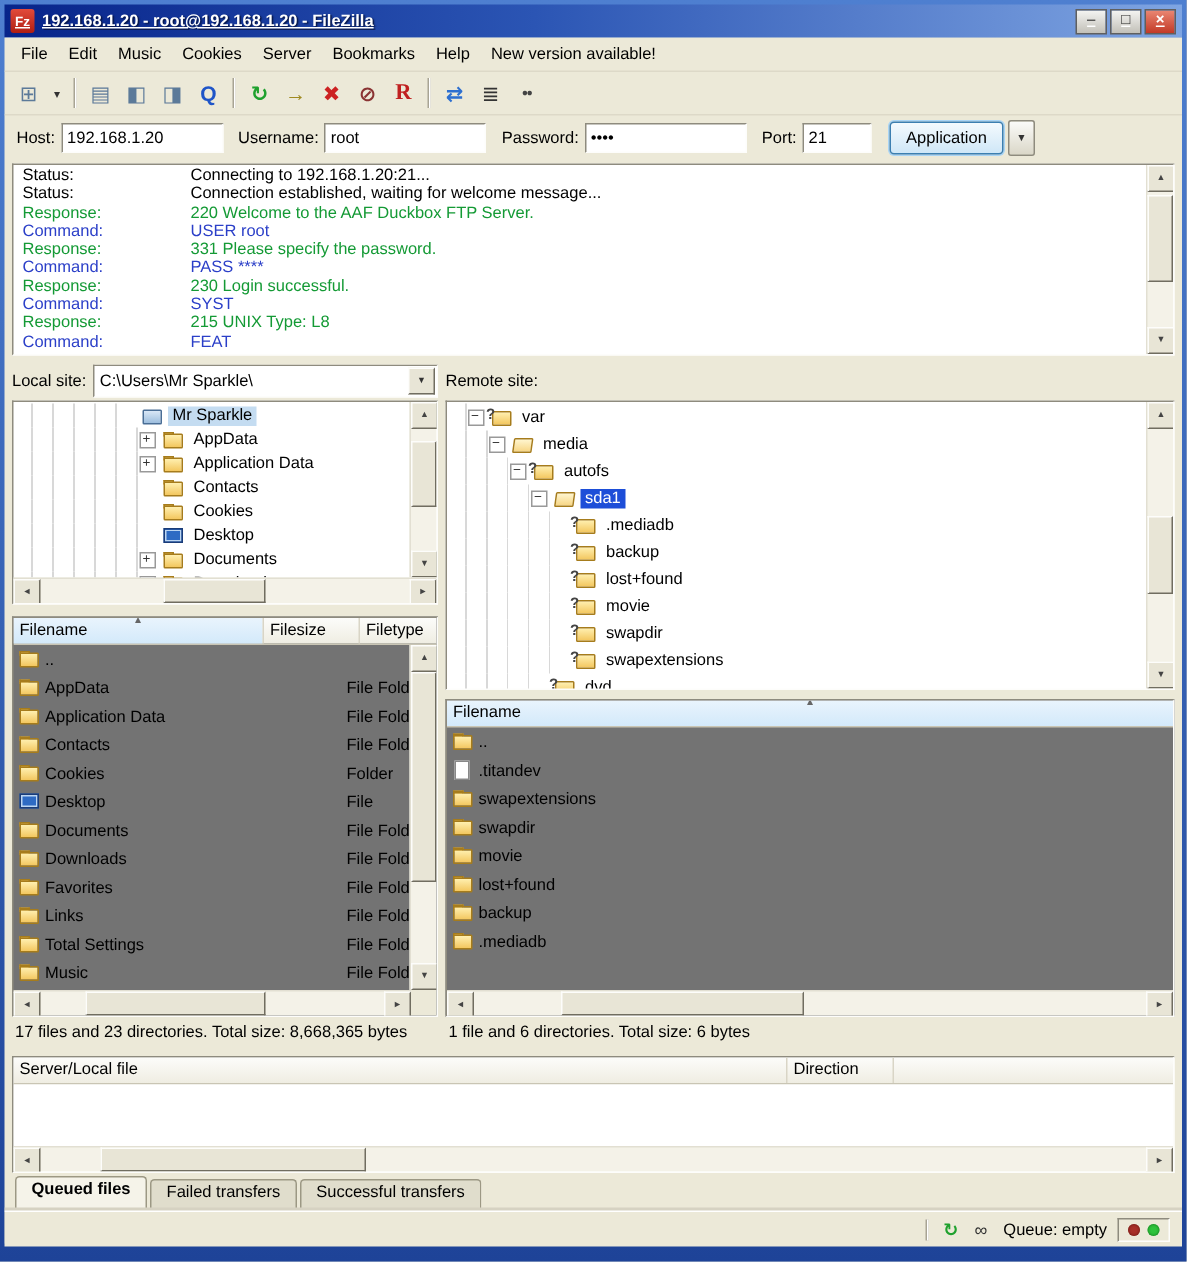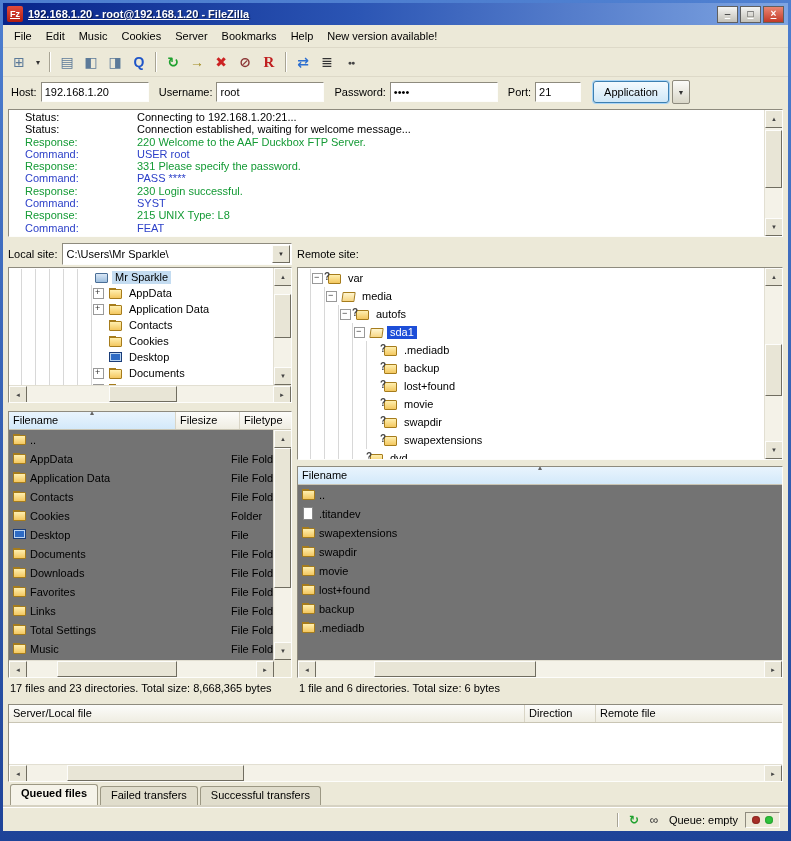--- a/index.html
+++ b/index.html
@@ -44,21 +44,21 @@
     padding:1px 3px;font:inherit;width:100px;outline:none}
   .qinput.port{width:38px}
   .qc-btn{height:22px;margin-left:12px;padding:0 10px;font:inherit;
     background:linear-gradient(#F4FAFE,#CFE7F7);border:1px solid #3C7FB1;border-radius:3px;
     box-shadow:0 0 0 1px #A9D4F5;cursor:default}
   .qc-drop{width:16px;height:22px;margin-left:3px;display:flex;align-items:center;justify-content:center;
     font-size:7px;color:#333;background:linear-gradient(#FBFBF9,#DAD7C8);border:1px solid #8E8B7E;border-radius:2px}
   
   .logbox{height:126px;flex:none;margin:2px 5px 0;background:#fff;display:flex;
     border:1px solid;border-color:#8E8B7E #FDFDFB #FDFDFB #8E8B7E;overflow:hidden}
-  .log-lines{flex:1;overflow:hidden;padding:1px 0 0 16px}
+  .log-lines{flex:1;overflow:hidden;padding:1px 0 0 6px}
   .log-line{display:flex;line-height:12.3px;white-space:nowrap}
   .log-label{width:112px;flex:none}
   .k-status{color:#000}.k-command{color:#2B3FC8}.k-response{color:#149A35}
   
   .vscroll{width:17px;flex:none;display:flex;flex-direction:column;background:#F4F2E8;border-left:1px solid #E2DFD2}
   .sbtn{width:16px;height:16px;flex:none;display:flex;align-items:center;justify-content:center;
     font-size:6px;color:#444;background:#E8E5D6;border:1px solid;border-color:#FDFDFB #706D60 #706D60 #FDFDFB}
   .strack{flex:1;position:relative}
   .sthumb{position:absolute;left:0;right:0;background:#E8E5D6;border:1px solid;border-color:#FDFDFB #706D60 #706D60 #FDFDFB}
   .hscroll{height:16px;flex:none;display:flex;background:#F4F2E8;border-top:1px solid #E2DFD2}
@@ -692,21 +692,20 @@
           </div>
         </div>
         <div class="statusline" data-name="remote-status-text">1 file and 6 directories. Total size: 6 bytes</div>
       </div>
     </div>
 
     <div class="queuebox" data-name="transfer-queue">
       <div class="lheader" data-name="queue-header">
         <span class="hcell qh-file" data-name="column-header-server-local-file">Server/Local file</span>
         <span class="hcell qh-dir" data-name="column-header-direction">Direction</span>
-        <span class="hcell w-fill" data-name="column-header-remote-file">Remote file</span>
       </div>
       <div class="qbody" data-name="queue-body"></div>
       <div class="hscroll" data-name="horizontal-scrollbar">
         <div class="sbtn" data-name="scroll-left-icon">◄</div>
         <div class="strack">
             <div class="sthumb" data-name="scrollbar-thumb" style="left:40px;width:175px"></div>
           </div>
         <div class="sbtn" data-name="scroll-right-icon">►</div>
       </div>
     </div>

